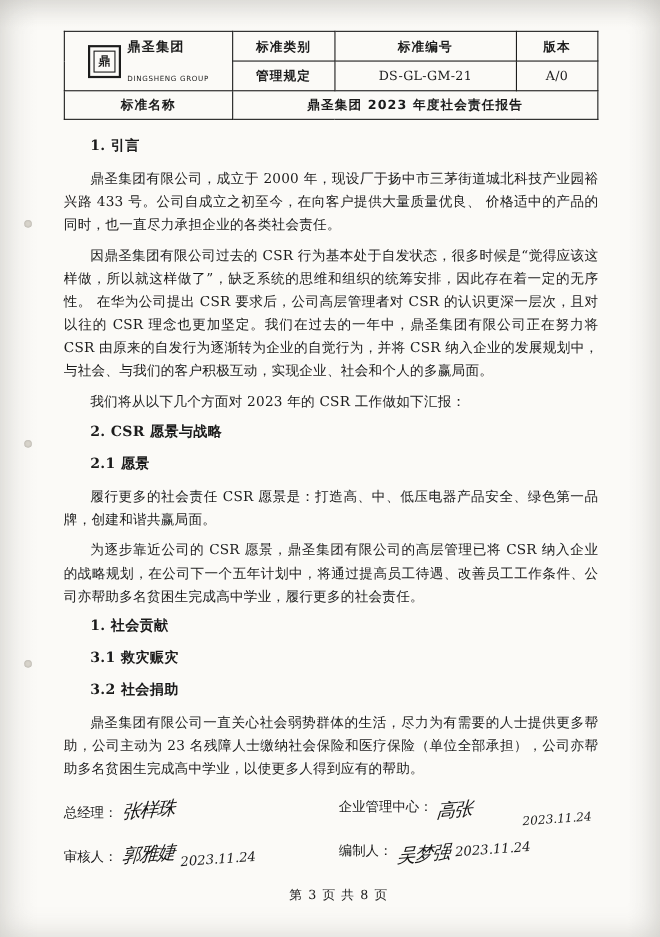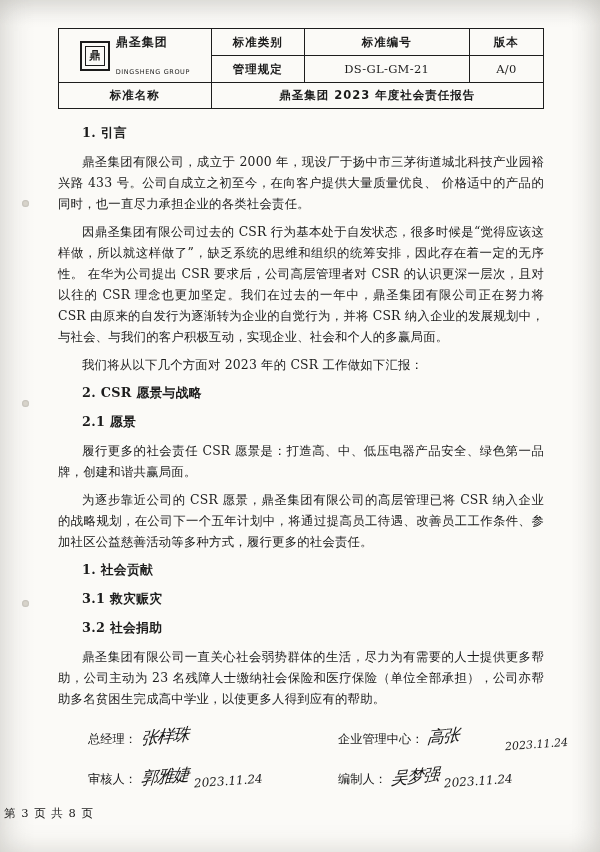--- a/index.html
+++ b/index.html
@@ -124,31 +124,30 @@
     font-weight: bold;
     letter-spacing: .3px;
   }
   
   .sig-block {
     position: absolute;
     left: 58px;
     top: 722px;
     width: 486px;
     font-size: 12.2px;
-    margin-left: 30px;
   }
   .sig-row {
     display: flex;
     align-items: flex-end;
     margin-bottom: 14px;
     position: relative;
     height: 26px;
   }
   .sig-left { width: 250px; display: flex; align-items: flex-end; }
-  .sig-right { flex: 1; display: flex; align-items: flex-end; }
+  .sig-right { flex: 1; display: flex; }
   .sig-label { white-space: nowrap; }
   .handwrite {
     font-family: "DejaVu Serif","Liberation Serif",serif;
     font-style: italic;
     font-size: 17px;
     transform: rotate(-5deg) skewX(-9deg);
     margin-left: 4px;
     color: #151515;
     letter-spacing: -1px;
     white-space: nowrap;
@@ -164,23 +163,24 @@
   .stamp-date {
     position: absolute;
     right: 6px;
     top: 16px;
     font-style: italic;
     font-size: 11px;
     transform: rotate(-4deg);
   }
   .footer {
     position: absolute;
-    left: 4px;
+    left: 16px;
     right: 0;
     top: 806px;
+    text-align: center;
     font-size: 11.5px;
     letter-spacing: 1px;
   }
   
   .edge-shadow {
     position: absolute;
     inset: 0;
     pointer-events: none;
     box-shadow: inset 0 0 26px rgba(120,115,105,0.28);
   }
@@ -226,21 +226,21 @@
       </table>
 
     <div class="body-area">
       <p class="heading">1. 引言</p>
       <p class="para">鼎圣集团有限公司，成立于 2000 年，现设厂于扬中市三茅街道城北科技产业园裕兴路 433 号。公司自成立之初至今，在向客户提供大量质量优良、 价格适中的产品的同时，也一直尽力承担企业的各类社会责任。</p>
       <p class="para">因鼎圣集团有限公司过去的 CSR 行为基本处于自发状态，很多时候是“觉得应该这样做，所以就这样做了”，缺乏系统的思维和组织的统筹安排，因此存在着一定的无序性。 在华为公司提出 CSR 要求后，公司高层管理者对 CSR 的认识更深一层次，且对以往的 CSR 理念也更加坚定。我们在过去的一年中，鼎圣集团有限公司正在努力将 CSR 由原来的自发行为逐渐转为企业的自觉行为，并将 CSR 纳入企业的发展规划中，与社会、与我们的客户积极互动，实现企业、社会和个人的多赢局面。</p>
       <p class="para">我们将从以下几个方面对 2023 年的 CSR 工作做如下汇报：</p>
       <p class="heading">2. CSR 愿景与战略</p>
       <p class="heading">2.1 愿景</p>
       <p class="para">履行更多的社会责任 CSR 愿景是：打造高、中、低压电器产品安全、绿色第一品牌，创建和谐共赢局面。</p>
-      <p class="para">为逐步靠近公司的 CSR 愿景，鼎圣集团有限公司的高层管理已将 CSR 纳入企业的战略规划，在公司下一个五年计划中，将通过提高员工待遇、改善员工工作条件、参加社区公益慈善活动等多种方式，履行更多的社会责任。</p>
+      <p class="para">为逐步靠近公司的 CSR 愿景，鼎圣集团有限公司的高层管理已将 CSR 纳入企业的战略规划，在公司下一个五年计划中，将通过提高员工待遇、改善员工工作条件、公司亦帮助多名贫困生完成高中学业，履行更多的社会责任。</p>
       <p class="heading">1. 社会贡献</p>
       <p class="heading">3.1 救灾赈灾</p>
       <p class="heading">3.2 社会捐助</p>
       <p class="para">鼎圣集团有限公司一直关心社会弱势群体的生活，尽力为有需要的人士提供更多帮助，公司主动为 23 名残障人士缴纳社会保险和医疗保险（单位全部承担），公司亦帮助多名贫困生完成高中学业，以使更多人得到应有的帮助。</p>
     </div>
 
     <div class="sig-block">
       <div class="sig-row">
         <div class="sig-left">
           <span class="sig-label">总经理：</span>

